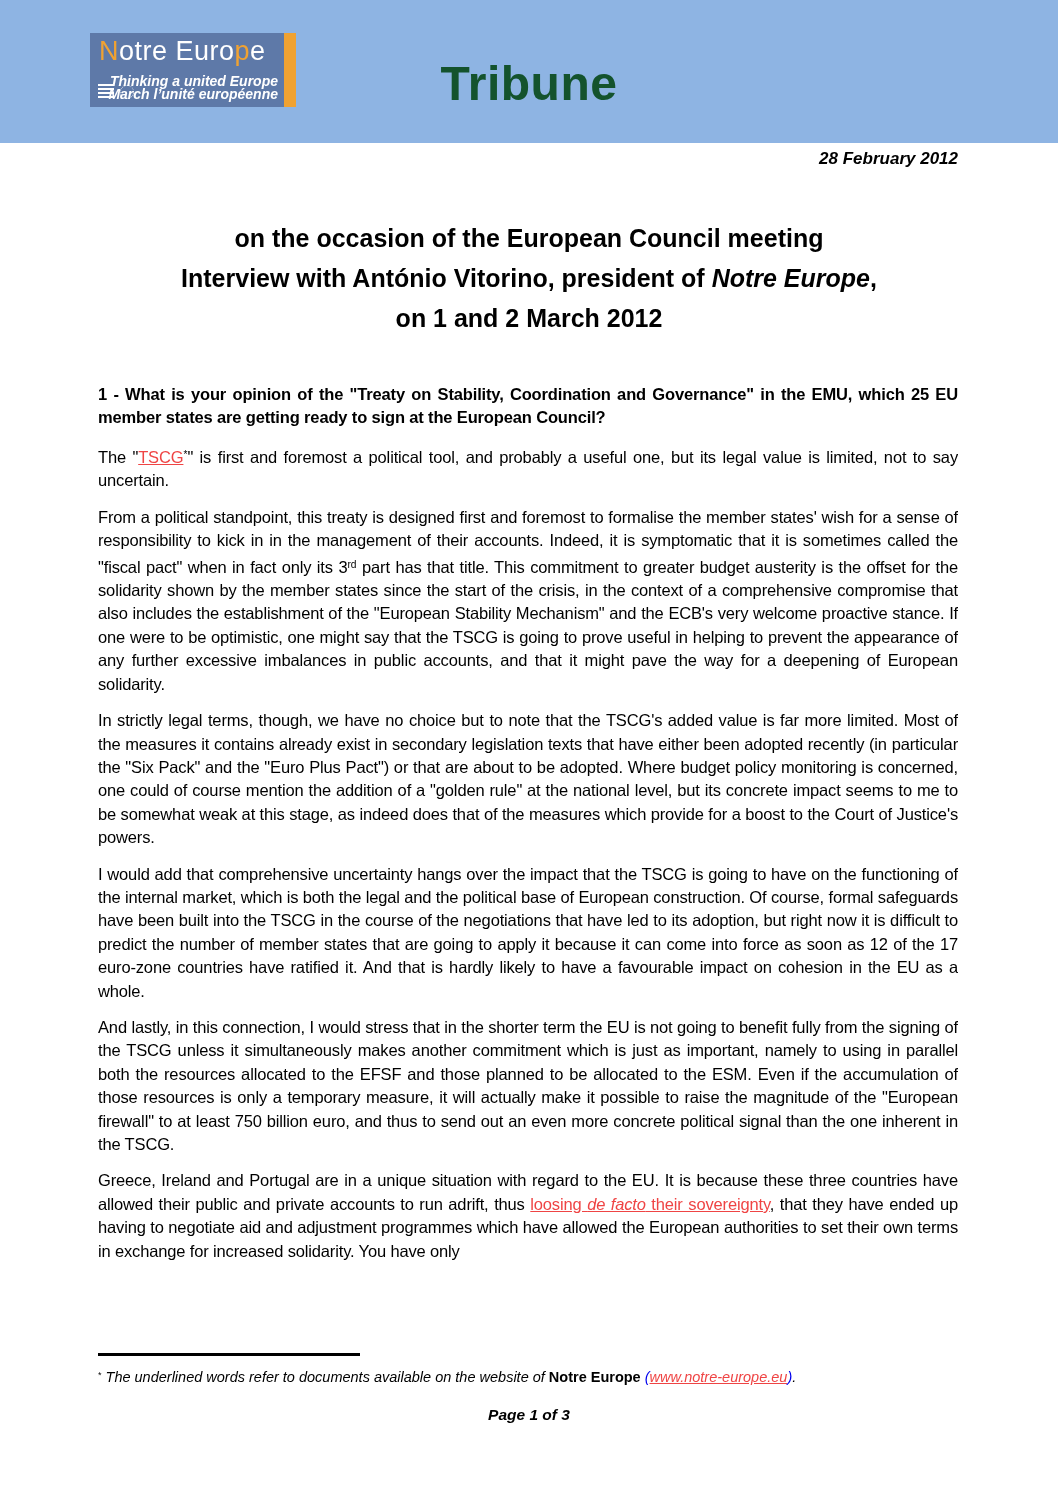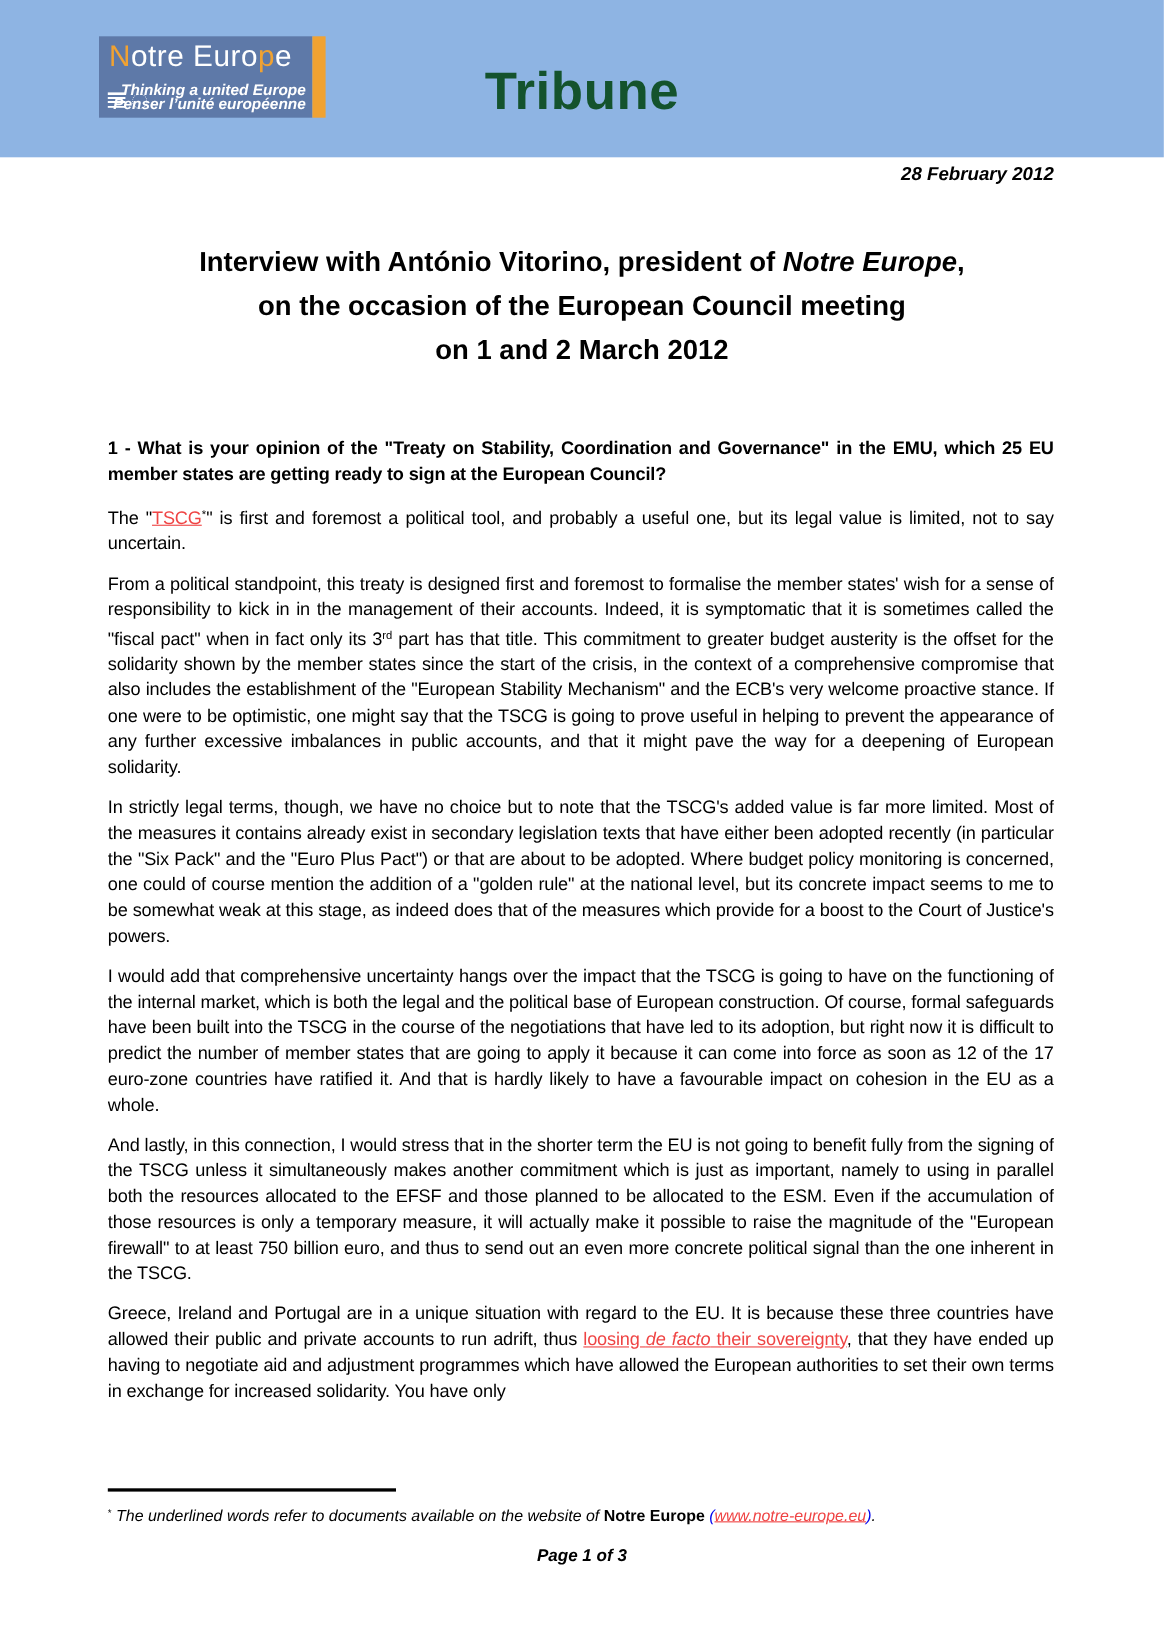--- a/index.html
+++ b/index.html
@@ -23,21 +23,21 @@
   
   .date-line { position: absolute; top: 149px; right: 100px; font-size: 17px; font-weight: bold; font-style: italic; text-align: center; }
   
   .doc-title { position: absolute; top: 218px; left: 0; width: 100%; text-align: center;
     font-size: 25px; font-weight: bold; line-height: 40px; }
   
   .doc-body { position: absolute; top: 375px; left: 98px; width: 860px; height: 965px;
     overflow: hidden; font-size: 16.5px; line-height: 23.4px; letter-spacing: -0.15px;
     text-align: justify; }
   .doc-body p { margin: 0 0 13px 0; }
-  .doc-body p.question { font-weight: bold; margin-top: 22px; }
+  .doc-body p.question { font-weight: bold; margin-top: 8px; }
   
   .i { font-style: italic; }
   .b { font-weight: bold; }
   .blue { color: #0000ee; }
   .link { color: #ef4444; text-decoration: underline; }
   .sup { font-size: 0.62em; vertical-align: 0.5em; letter-spacing: 0; }
   .accent { color: #f0a232; }
   .white { color: #ffffff; }
   
   .footnote { position: absolute; top: 1353px; left: 98px; width: 860px; font-size: 14.5px; line-height: 20px; }
@@ -49,32 +49,32 @@
 </head>
 <body>
 
 <div class="band">
   <div class="logo-box">
     <div class="logo-name"><span class="accent">N</span><span class="white">otre Euro</span><span class="accent">p</span><span class="white">e</span></div>
     <div class="logo-book-icon"></div>
     <div class="logo-stars-icon"></div>
     <div class="logo-tagline">
       <div>Thinking a united Europe</div>
-      <div>Penser l’unité européenne</div>
+      <div>March l’unité européenne</div>
     </div>
   </div>
   <div class="logo-accent-bar"></div>
   <div class="tribune">Tribune</div>
 </div>
 
 <div class="date-line">28 February 2012</div>
 
 <div class="doc-title">
+  <div>on the occasion of the European Council meeting</div>
   <div><span>Interview with António Vitorino, president of </span><span class="i">Notre Europe</span><span>,</span></div>
-  <div>on the occasion of the European Council meeting</div>
   <div>on 1 and 2 March 2012</div>
 </div>
 
 <div class="doc-body">
     <p class="question"><span>1 - What is your opinion of the "Treaty on Stability, Coordination and Governance" in the EMU, which 25 EU member states are getting ready to sign at the European Council?</span></p>
     <p class="para"><span>The "</span><span class="link">TSCG</span><span class="sup">*</span><span>" is first and foremost a political tool, and probably a useful one, but its legal value is limited, not to say uncertain.</span></p>
     <p class="para"><span>From a political standpoint, this treaty is designed first and foremost to formalise the member states' wish for a sense of responsibility to kick in in the management of their accounts. Indeed, it is symptomatic that it is sometimes called the "fiscal pact" when in fact only its 3</span><span class="sup">rd</span><span> part has that title. This commitment to greater budget austerity is the offset for the solidarity shown by the member states since the start of the crisis, in the context of a comprehensive compromise that also includes the establishment of the "European Stability Mechanism" and the ECB's very welcome proactive stance. If one were to be optimistic, one might say that the TSCG is going to prove useful in helping to prevent the appearance of any further excessive imbalances in public accounts, and that it might pave the way for a deepening of European solidarity.</span></p>
     <p class="para"><span>In strictly legal terms, though, we have no choice but to note that the TSCG's added value is far more limited. Most of the measures it contains already exist in secondary legislation texts that have either been adopted recently (in particular the "Six Pack" and the "Euro Plus Pact") or that are about to be adopted. Where budget policy monitoring is concerned, one could of course mention the addition of a "golden rule" at the national level, but its concrete impact seems to me to be somewhat weak at this stage, as indeed does that of the measures which provide for a boost to the Court of Justice's powers.</span></p>
     <p class="para"><span>I would add that comprehensive uncertainty hangs over the impact that the TSCG is going to have on the functioning of the internal market, which is both the legal and the political base of European construction. Of course, formal safeguards have been built into the TSCG in the course of the negotiations that have led to its adoption, but right now it is difficult to predict the number of member states that are going to apply it because it can come into force as soon as 12 of the 17 euro-zone countries have ratified it. And that is hardly likely to have a favourable impact on cohesion in the EU as a whole.</span></p>
     <p class="para"><span>And lastly, in this connection, I would stress that in the shorter term the EU is not going to benefit fully from the signing of the TSCG unless it simultaneously makes another commitment which is just as important, namely to using in parallel both the resources allocated to the EFSF and those planned to be allocated to the ESM. Even if the accumulation of those resources is only a temporary measure, it will actually make it possible to raise the magnitude of the "European firewall" to at least 750 billion euro, and thus to send out an even more concrete political signal than the one inherent in the TSCG.</span></p>

